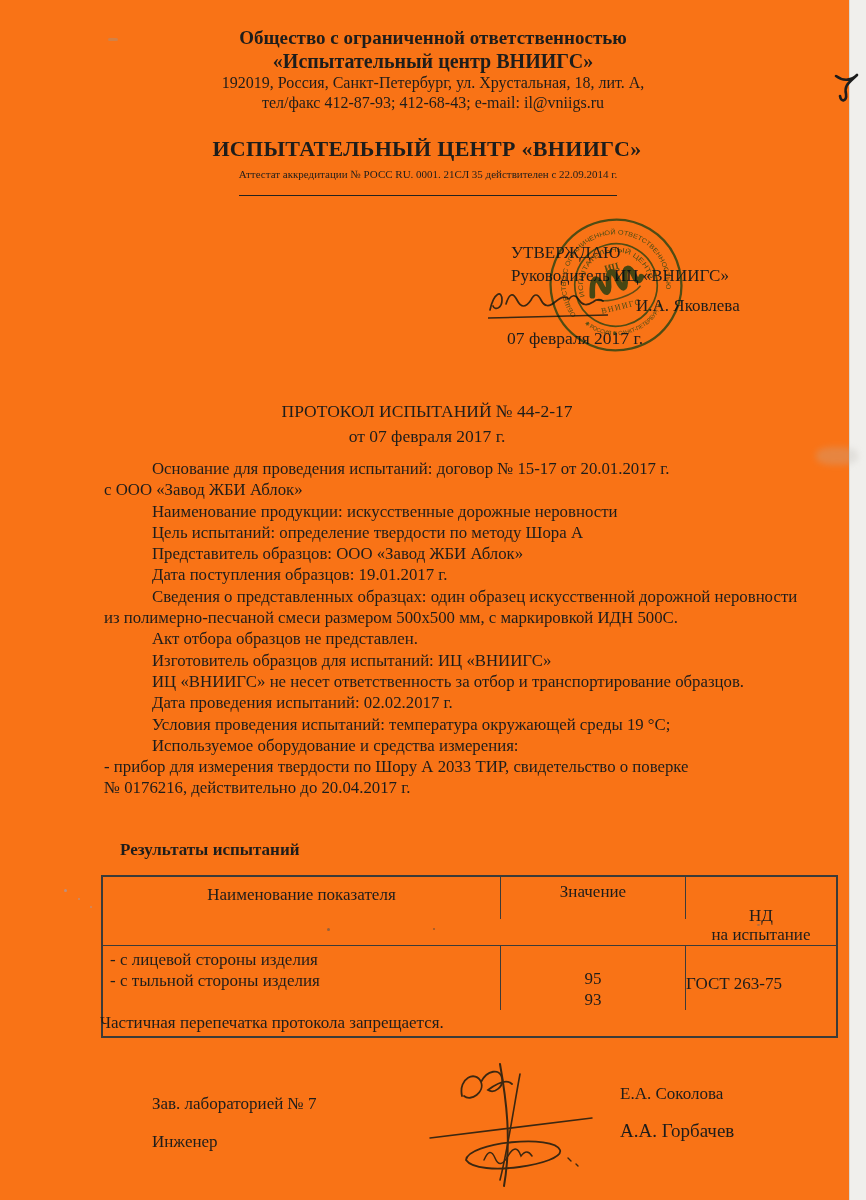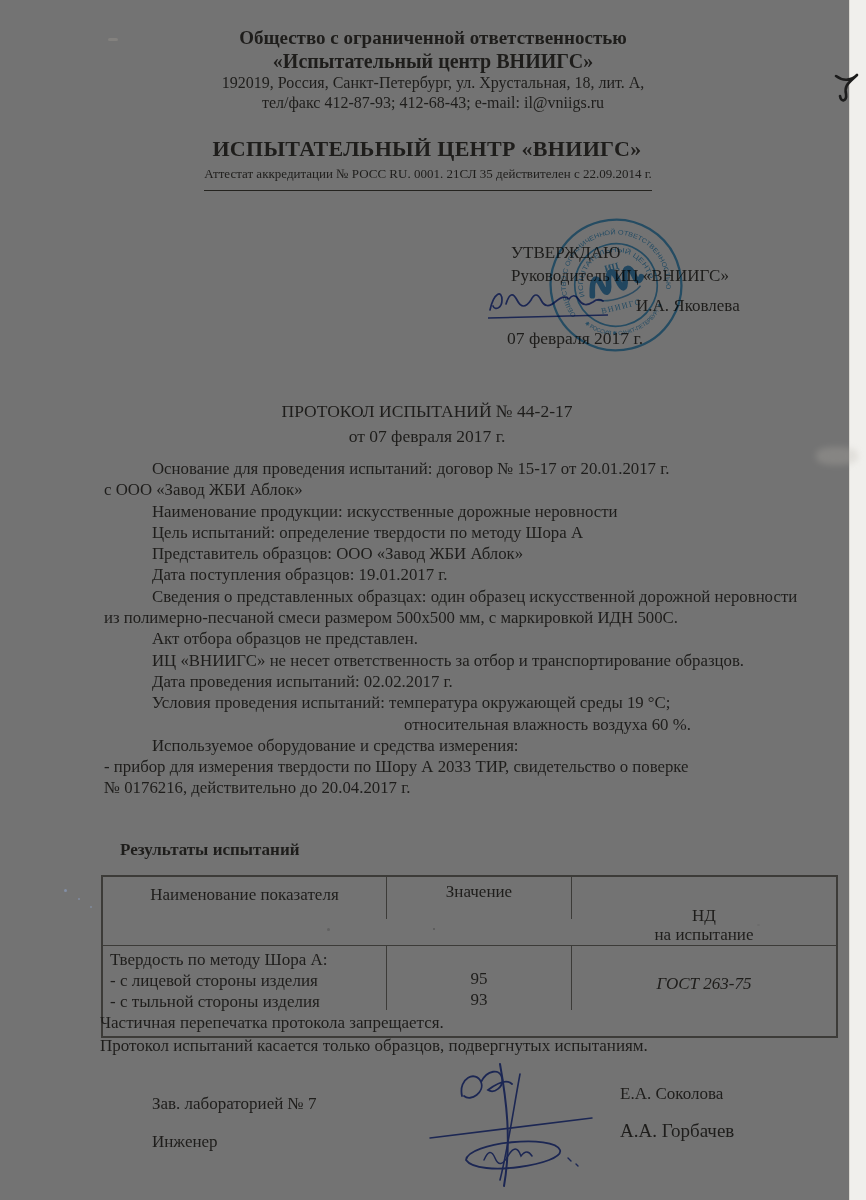--- a/index.html
+++ b/index.html
@@ -1,31 +1,31 @@
 <!DOCTYPE html>
 <html><head>
 <meta charset="utf-8">
 <style>
   html,body{margin:0;padding:0;background:#e8e8e8;}
   .page{
     position:relative; width:866px; height:1200px;
-    background:#737373; overflow:hidden;
+    background:#f97316; overflow:hidden;
     font-family:"Liberation Serif", serif; color:#1e1d1b;
   }
   .abs{position:absolute;}
   
   .org{left:13px; top:26px; width:840px; text-align:center;}
   .org-l1{font-size:19px; font-weight:bold; line-height:23px;}
   .org-l2{font-size:20px; font-weight:bold; line-height:24px;}
   .org-l3,.org-l4{font-size:16px; line-height:20px;}
   .ic-name{left:13px; top:136px; width:828px; text-align:center;
            font-size:22px; font-weight:bold; letter-spacing:.3px;}
   .accred-wrap{left:13px; top:164px; width:830px; text-align:center;}
-  .accred{display:inline-block; font-size:13px;
-          border-bottom:1.6px solid #24231f; padding-bottom:8px;}
+  .accred{display:inline-block; font-size:11px;
+          border-bottom:1.6px solid #24231f; padding-bottom:15px;}
   
   .approve{left:511px; top:241px; width:250px; font-size:17px; line-height:23px;}
   .approver-name{left:636px; top:296px; font-size:17px;}
   .approve-date{left:507px; top:328px; font-size:17.5px;}
   
   .stamp{left:545px; top:214px; width:142px; height:142px;
          transform:rotate(-14deg); mix-blend-mode:multiply; opacity:.93;}
   .sig-yak{left:486px; top:284px; width:130px; height:40px; mix-blend-mode:multiply;}
   
   .title{left:13px; top:399px; width:828px; text-align:center;
@@ -34,27 +34,27 @@
   .bodytext{left:104px; top:458px; width:745px; font-size:16.8px; line-height:21.3px;}
   .bodytext .ln{white-space:nowrap;}
   .bodytext .ind{text-indent:48px;}
   .bodytext .off{margin-left:300px;}
   
   .results-h{left:120px; top:840px; font-size:17px; font-weight:bold;}
   .rtable{left:101px; top:875px; width:733px; border:2px solid #3c3b38; font-size:17px;}
   .trow{display:flex;}
   .tc{box-sizing:border-box; border-right:1.6px solid #3c3b38;}
   .tc:last-child{border-right:none;margin-top:26px;}
-  .c1{width:284px;} .c2{width:185px;} .c3{width:189px; flex:1;}
+  .c1{width:398px;} .c2{width:185px;} .c3{width:189px; flex:1;}
   .thead .tc{height:42px; text-align:center; padding-top:3px; line-height:19px;}
   .thead{border-bottom:1.8px solid #3c3b38;}
   .tbody .tc{height:64px;}
   .tbody .c1{padding:3px 4px 0 7px; line-height:21px;}
   .tbody .c2{text-align:center; padding-top:22px; line-height:21px;}
-  .tbody .c3{text-align:center; padding-top:2px;font-style:italic;}
+  .tbody .c3{padding-top:2px;}
   
   .note1{left:100px; top:1013px; font-size:17px;}
   .note2{left:100px; top:1036px; font-size:17px;}
   .sig-t1{left:152px; top:1094px; font-size:17px;}
   .sig-t2{left:152px; top:1132px; font-size:17px;}
   .sig-n1{left:620px; top:1084px; font-size:17px;}
   .sig-n2{left:620px; top:1120px; font-size:19px;}
   .sig-foot{left:426px; top:1054px; width:170px; height:140px; mix-blend-mode:multiply;}
   
   .scan-strip{right:0; top:0; width:16px; height:1200px; background:#f0efec;
@@ -126,56 +126,54 @@
   <div class="abs bodytext">
     <div class="ln ind">Основание для проведения испытаний: договор № 15-17 от 20.01.2017 г.</div>
     <div class="ln">с ООО «Завод ЖБИ Аблок»</div>
     <div class="ln ind">Наименование продукции: искусственные дорожные неровности</div>
     <div class="ln ind">Цель испытаний: определение твердости по методу Шора А</div>
     <div class="ln ind">Представитель образцов: ООО «Завод ЖБИ Аблок»</div>
     <div class="ln ind">Дата поступления образцов: 19.01.2017 г.</div>
     <div class="ln ind">Сведения о представленных образцах: один образец искусственной дорожной неровности</div>
     <div class="ln">из полимерно-песчаной смеси размером 500х500 мм, с маркировкой ИДН 500С.</div>
     <div class="ln ind">Акт отбора образцов не представлен.</div>
+    <div class="ln ind">Изготовитель образцов для испытаний: ИЦ «ВНИИГС»</div>
     <div class="ln ind">ИЦ «ВНИИГС» не несет ответственность за отбор и транспортирование образцов.</div>
     <div class="ln ind">Дата проведения испытаний: 02.02.2017 г.</div>
     <div class="ln ind">Условия проведения испытаний: температура окружающей среды 19 °С;</div>
-    <div class="ln off">относительная влажность воздуха 60 %.</div>
     <div class="ln ind">Используемое оборудование и средства измерения:</div>
     <div class="ln">- прибор для измерения твердости по Шору А 2033 ТИР, свидетельство о поверке</div>
     <div class="ln">№ 0176216, действительно до 20.04.2017 г.</div>
   </div>
 
   <div class="abs results-h">Результаты испытаний</div>
 
   <div class="abs rtable">
     <div class="trow thead">
       <div class="tc c1" style="padding-top:8px;">Наименование показателя</div>
       <div class="tc c2" style="padding-top:5px;">Значение</div>
       <div class="tc c3">
         <div>НД</div>
         <div>на испытание</div>
       </div>
     </div>
     <div class="trow tbody">
       <div class="tc c1">
-        <div>Твердость по методу Шора А:</div>
         <div>- с лицевой стороны изделия</div>
         <div>- с тыльной стороны изделия</div>
       </div>
       <div class="tc c2">
         <div>95</div>
         <div>93</div>
       </div>
       <div class="tc c3">ГОСТ 263-75</div>
     </div>
   </div>
 
   <div class="abs note1">Частичная перепечатка протокола запрещается.</div>
-  <div class="abs note2">Протокол испытаний касается только образцов, подвергнутых испытаниям.</div>
 
   <div class="abs sig-t1">Зав. лабораторией № 7</div>
   <div class="abs sig-n1">Е.А. Соколова</div>
   <div class="abs sig-t2">Инженер</div>
   <div class="abs sig-n2">А.А. Горбачев</div>
 
   <svg class="abs sig-foot" viewBox="0 0 170 140">
     <g fill="none" stroke="#3d55b8" stroke-linecap="round">
       <path d="M36,42 C32,24 50,16 55,28 C59,38 45,48 38,42 M55,28 C61,16 74,14 76,24 C78,33 68,40 62,36 C70,30 80,24 86,30" stroke-width="1.8"></path>
       <path d="M74,10 C80,44 86,86 78,132" stroke-width="2"></path>

